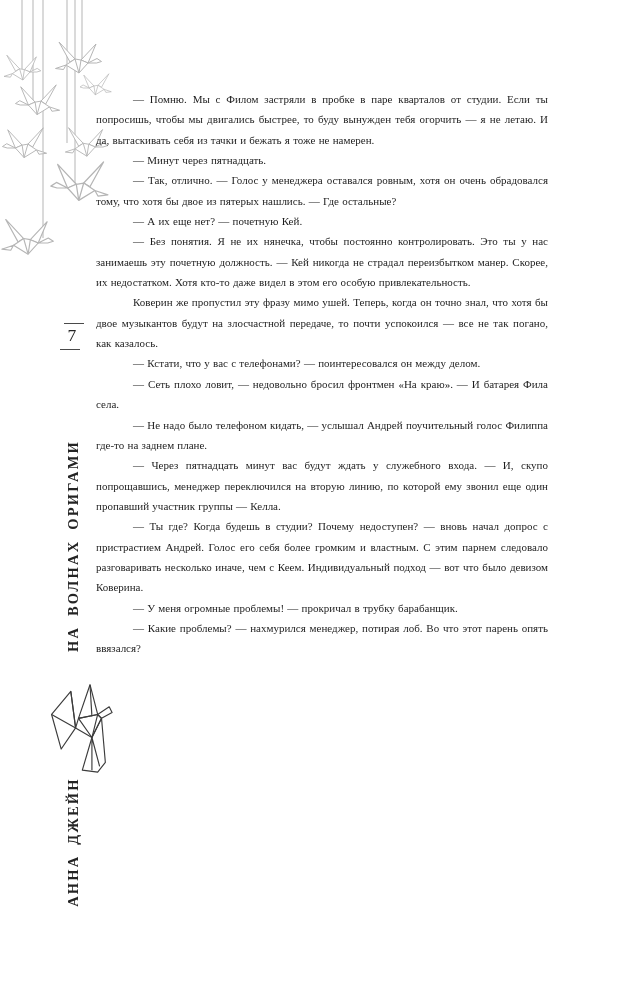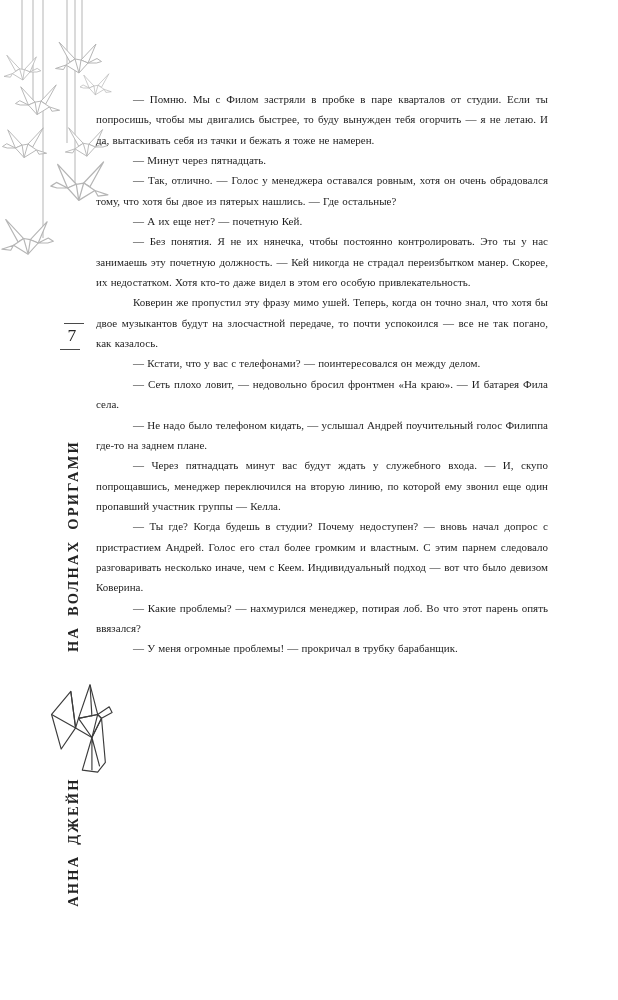--- a/index.html
+++ b/index.html
@@ -118,18 +118,18 @@
       <p>— Помню. Мы с Филом застряли в пробке в паре кварталов от студии. Если ты попросишь, чтобы мы двигались быстрее, то буду вынужден тебя огорчить — я не летаю. И да, вытаскивать себя из тачки и бежать я тоже не намерен.</p>
       <p>— Минут через пятнадцать.</p>
       <p>— Так, отлично. — Голос у менеджера оставался ровным, хотя он очень обрадовался тому, что хотя бы двое из пятерых нашлись. — Где остальные?</p>
       <p>— А их еще нет? — почетную Кей.</p>
       <p>— Без понятия. Я не их нянечка, чтобы постоянно контролировать. Это ты у нас занимаешь эту почетную должность. — Кей никогда не страдал переизбытком манер. Скорее, их недостатком. Хотя кто-то даже видел в этом его особую привлекательность.</p>
       <p>Коверин же пропустил эту фразу мимо ушей. Теперь, когда он точно знал, что хотя бы двое музыкантов будут на злосчастной передаче, то почти успокоился — все не так погано, как казалось.</p>
       <p>— Кстати, что у вас с телефонами? — поинтересовался он между делом.</p>
       <p>— Сеть плохо ловит, — недовольно бросил фронтмен «На краю». — И батарея Фила села.</p>
       <p>— Не надо было телефоном кидать, — услышал Андрей поучительный голос Филиппа где-то на заднем плане.</p>
       <p>— Через пятнадцать минут вас будут ждать у служебного входа. — И, скупо попрощавшись, менеджер переключился на вторую линию, по которой ему звонил еще один пропавший участник группы — Келла.</p>
-      <p>— Ты где? Когда будешь в студии? Почему недоступен? — вновь начал допрос с пристрастием Андрей. Голос его стал более громким и властным. С этим парнем следовало разговаривать несколько иначе, чем с Кеем. Индивидуальный подход — вот что было девизом Коверина.</p>
+      <p>— Ты где? Когда будешь в студии? Почему недоступен? — вновь начал допрос с пристрастием Андрей. Голос его себя более громким и властным. С этим парнем следовало разговаривать несколько иначе, чем с Кеем. Индивидуальный подход — вот что было девизом Коверина.</p>
+      <p>— У меня огромные проблемы! — прокричал в трубку барабанщик.</p>
       <p>— Какие проблемы? — нахмурился менеджер, потирая лоб. Во что этот парень опять ввязался?</p>
-      <p>— У меня огромные проблемы! — прокричал в трубку барабанщик.</p>
     </div>
 
 </div>
 
 </body></html>

